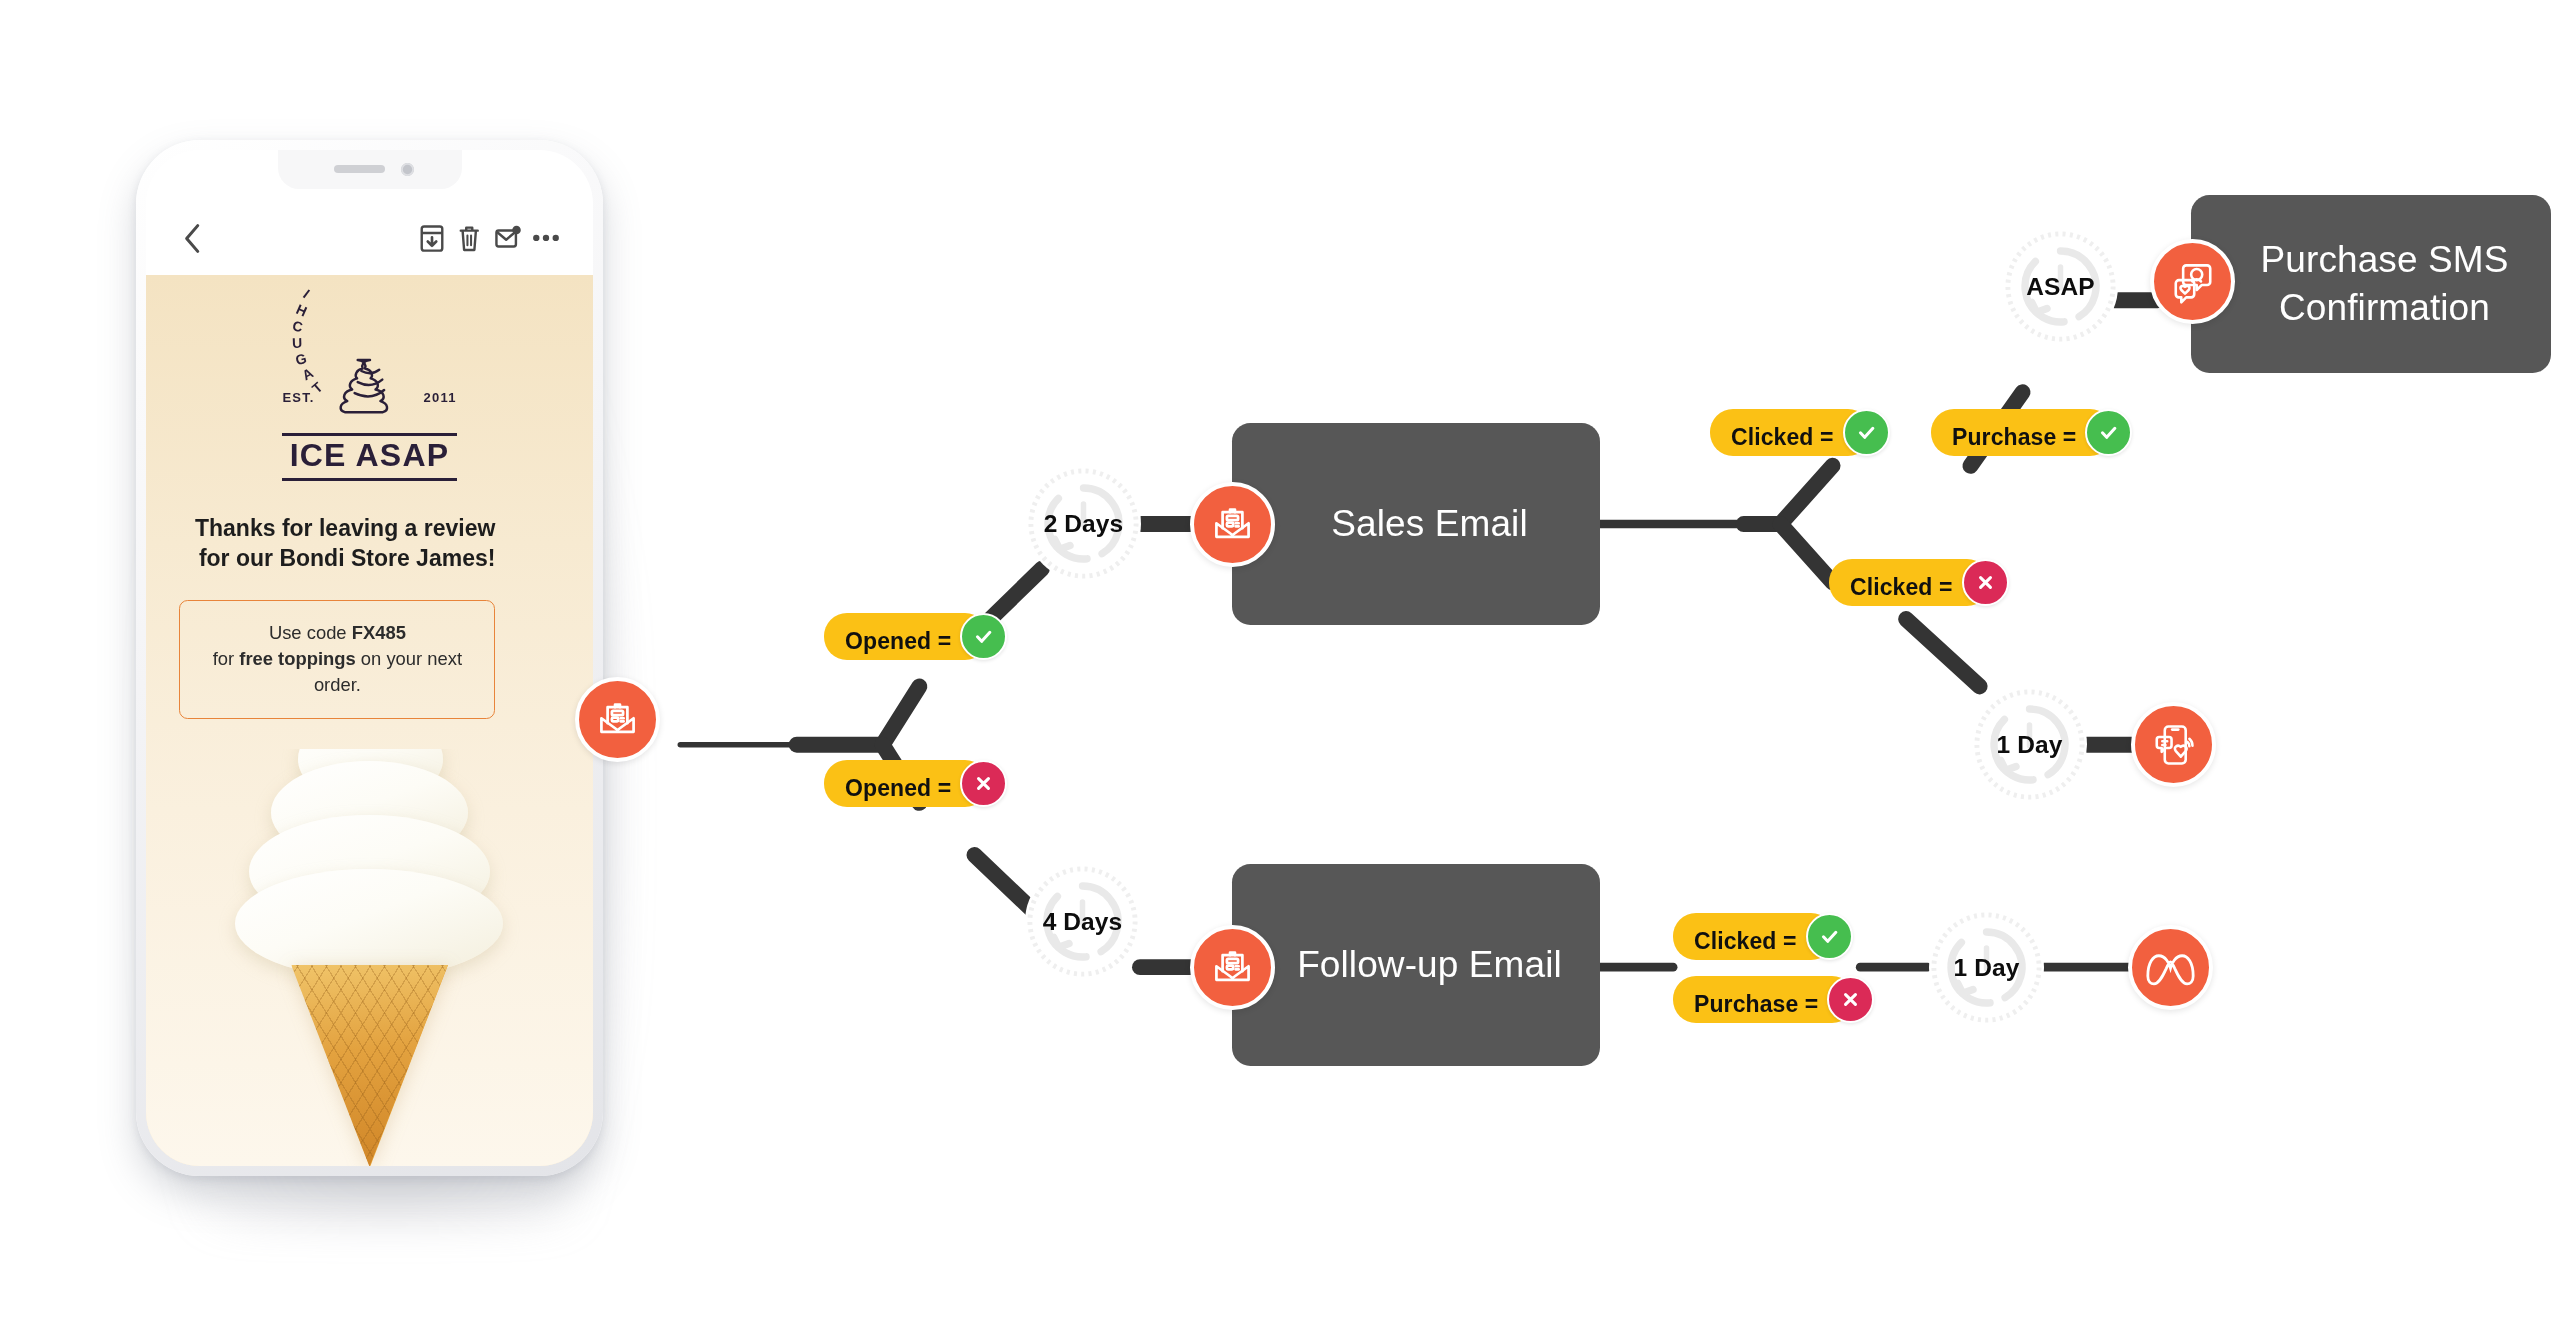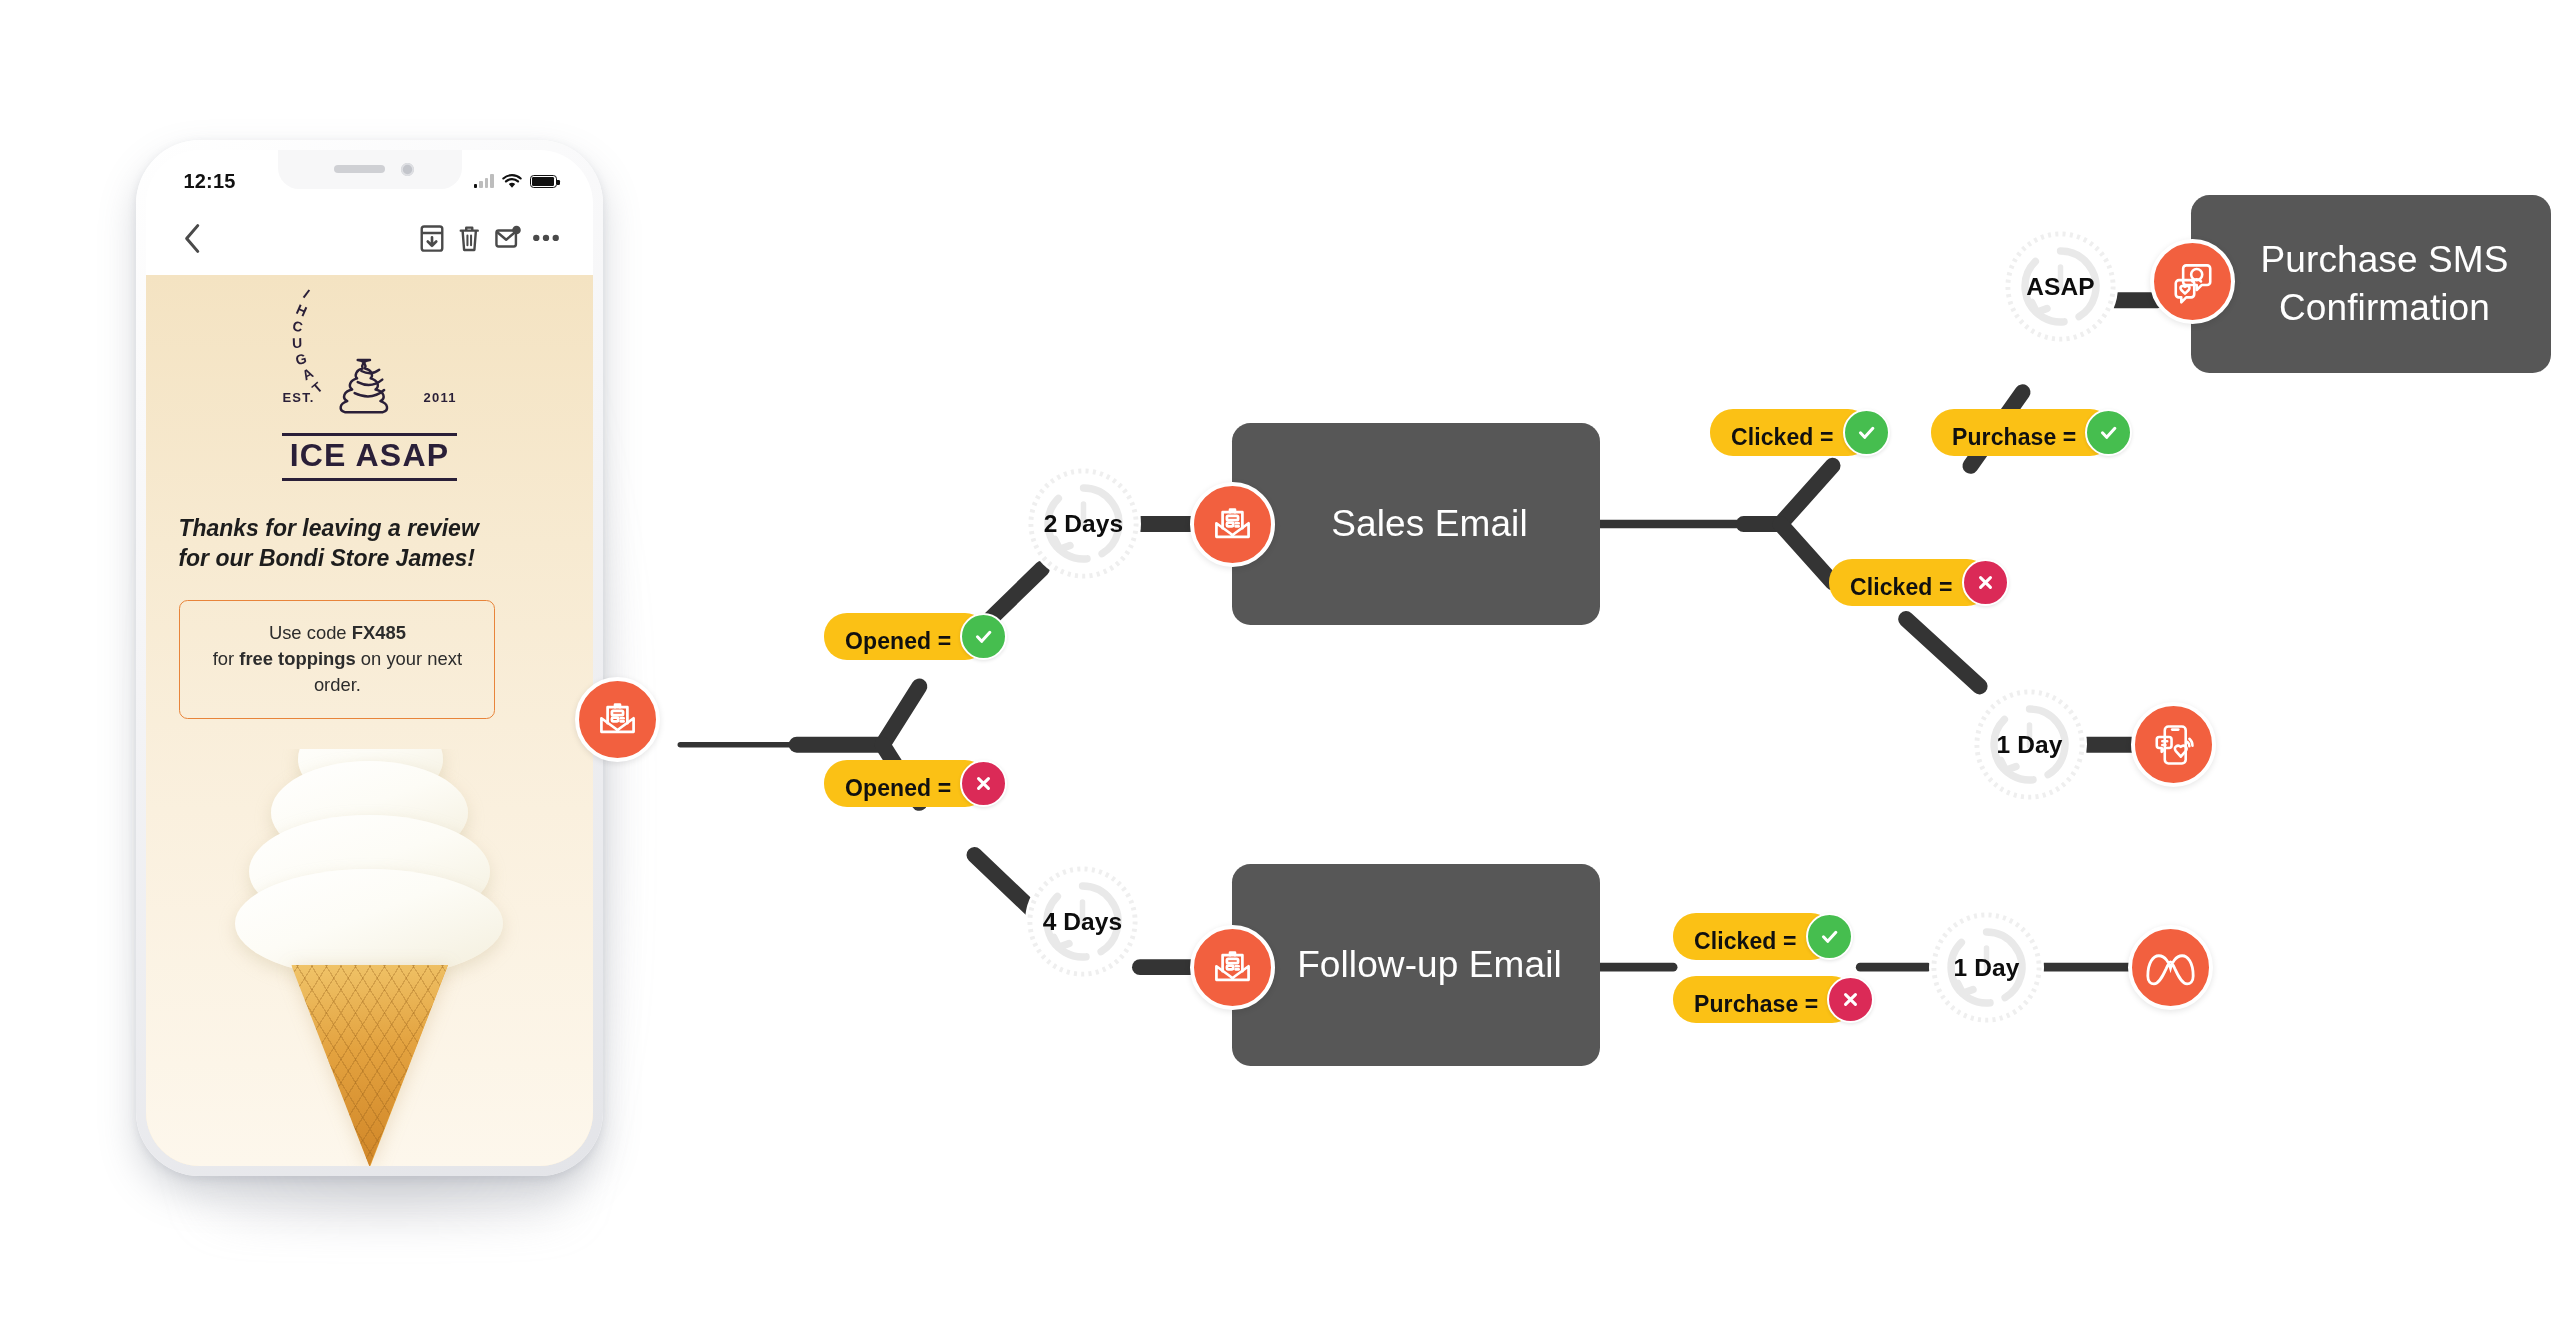--- a/index.html
+++ b/index.html
@@ -70,22 +70,22 @@
   .logo-arc span { position:absolute; left:50%; top:50%; font-size:14px; font-weight:700;
     letter-spacing:1.2px; transform-origin:0 0; }
   .cone-svg { display:block; margin:-3.7px auto 0; }
   .est-row { position:absolute; top:77px; left:0; width:100%;
     display:flex; justify-content:space-between; padding:0 4.9px;
     font-size:13px; font-weight:700; letter-spacing:1.2px; color:#2a1f38; }
   .logo-rule { width:175px; height:2.5px; background:#2a1f38; margin:3.7px auto 0; }
   .logo-name { font-size:32px; font-weight:800; letter-spacing:1.2px; line-height:1.06;
     font-family:"Liberation Sans", sans-serif; padding:3.1px 0 1.8px; }
 
-  .mail-head { position:absolute; left:32px; top:239px; width:325px; text-align:left;
-    font-size:23px; font-weight:800; line-height:1.28; color:#1d1d1d;font-style:italic; }
+  .mail-head { position:absolute; left:24px; top:239px; width:325px; text-align:right;
+    font-size:23px; font-weight:800; line-height:1.28; color:#1d1d1d; }
 
   .promo-box { position:absolute; left:33px; top:325px; width:316px;
     border:1.8px solid #e8843a; border-radius:8.6px; padding:18.4px 13.5px 19.6px;
     text-align:center; font-size:18.4px; line-height:1.42; color:#2c2c2c; }
   .promo-box b { font-weight:800; }
 
   .cone-photo { position:absolute; left:0; bottom:0; width:100%; height:417px; overflow:hidden; }
   .swirl { position:absolute; left:50%; transform:translateX(-50%); top:-36px;
     width:288px; height:257px; }
   .swirl i { position:absolute; border-radius:50%;
@@ -160,39 +160,20 @@
   <div class="phone-wrap">
     <div class="phone-shadow"></div>
     <div class="phone-body">
       <div class="phone-screen">
 
         <div class="notch">
           <div class="speaker"></div>
           <div class="cam"></div>
         </div>
 
-        <div class="statusbar">
-          <div class="sb-time">12:15</div>
-          <div class="sb-right">
-            <div class="bars">
-                <i></i>
-                <i></i>
-                <i></i>
-                <i></i>
-              </div>
-            <svg width="20" height="15.3" viewBox="0 0 33 25">
-              <path d="M16.5 22.5 L11.2 16.4 a8.2 8.2 0 0 1 10.6 0 Z" fill="#111"></path>
-              <path d="M6.6 12.1 a14.6 14.6 0 0 1 19.8 0" stroke="#111" stroke-width="3.6" fill="none" stroke-linecap="round"></path>
-              <path d="M2.2 7.2 a21.3 21.3 0 0 1 28.6 0" stroke="#111" stroke-width="3.6" fill="none" stroke-linecap="round"></path>
-            </svg>
-            <div class="batt">
-                <span></span>
-              </div>
-          </div>
-        </div>
 
         <div class="mail-toolbar">
           <div class="tb-ico">
             <svg width="18.4" height="31" viewBox="0 0 30 50">
                 <path d="M24 4 L6 25 L24 46" stroke="#4a4a4a" stroke-width="5" fill="none" stroke-linecap="round" stroke-linejoin="round"></path>
               </svg>
           </div>
           <div class="tb-spacer"></div>
           <div class="tb-ico">
             <svg width="26" height="29" viewBox="0 0 42 48">

